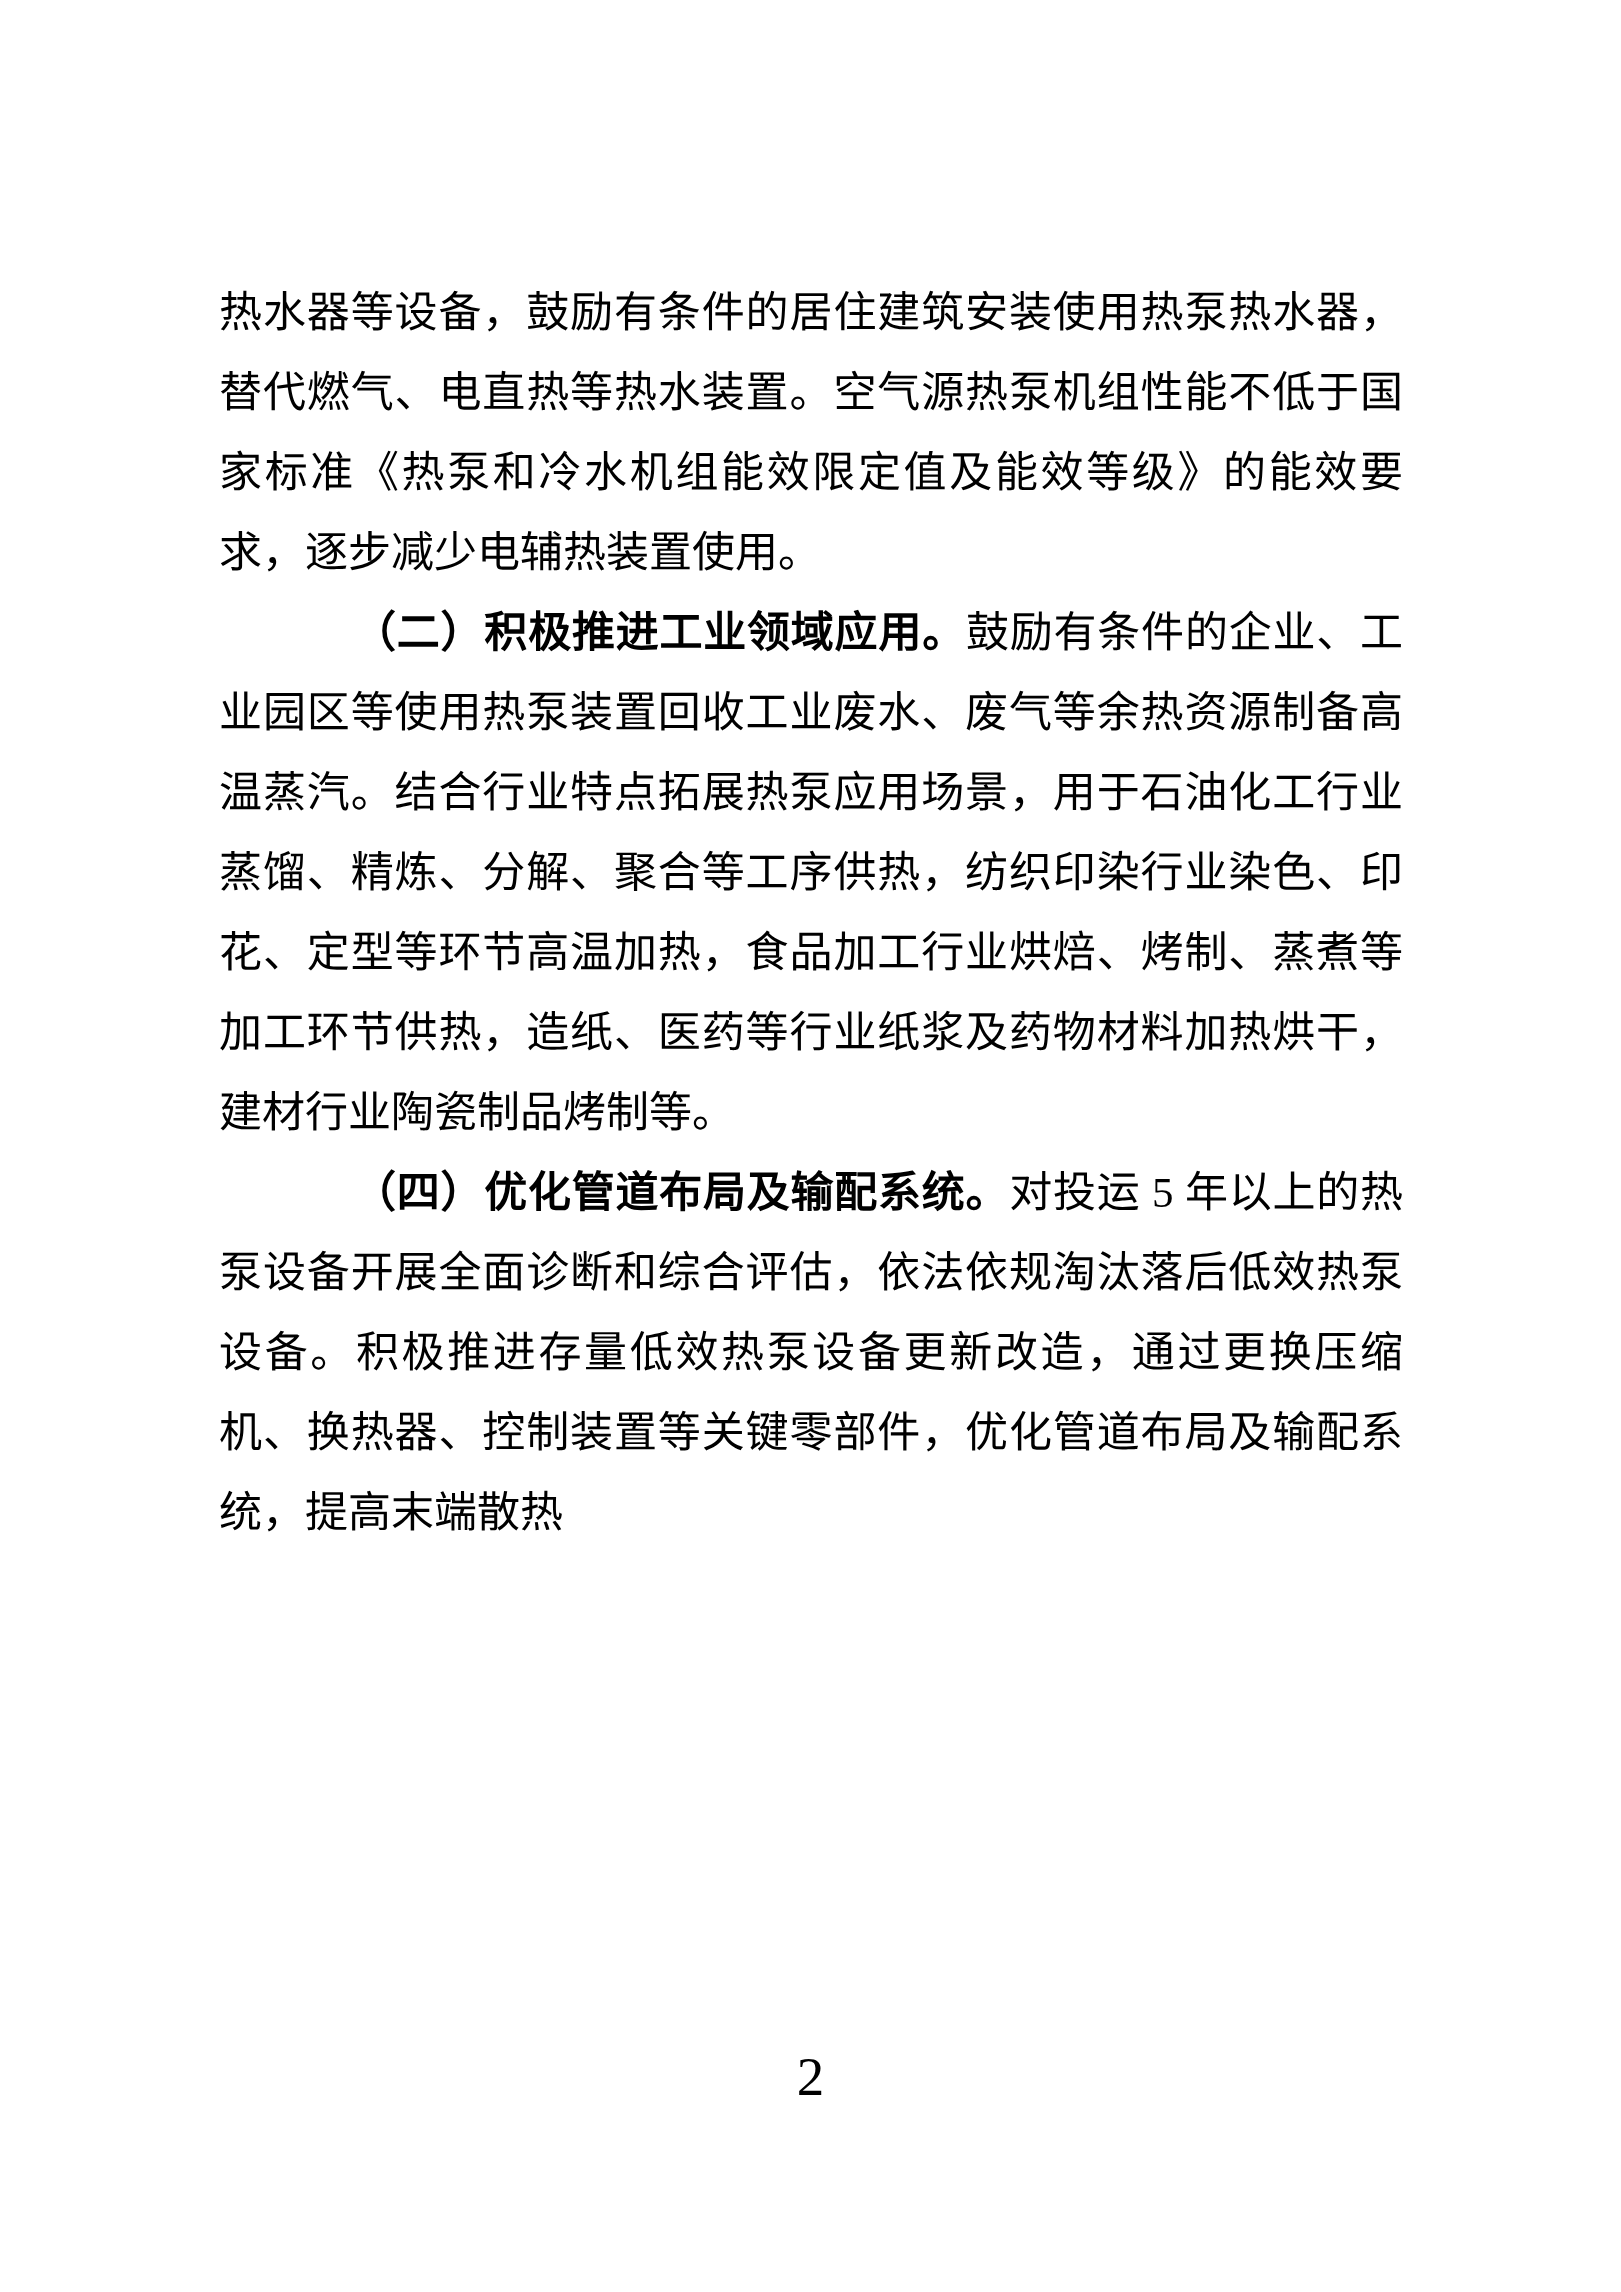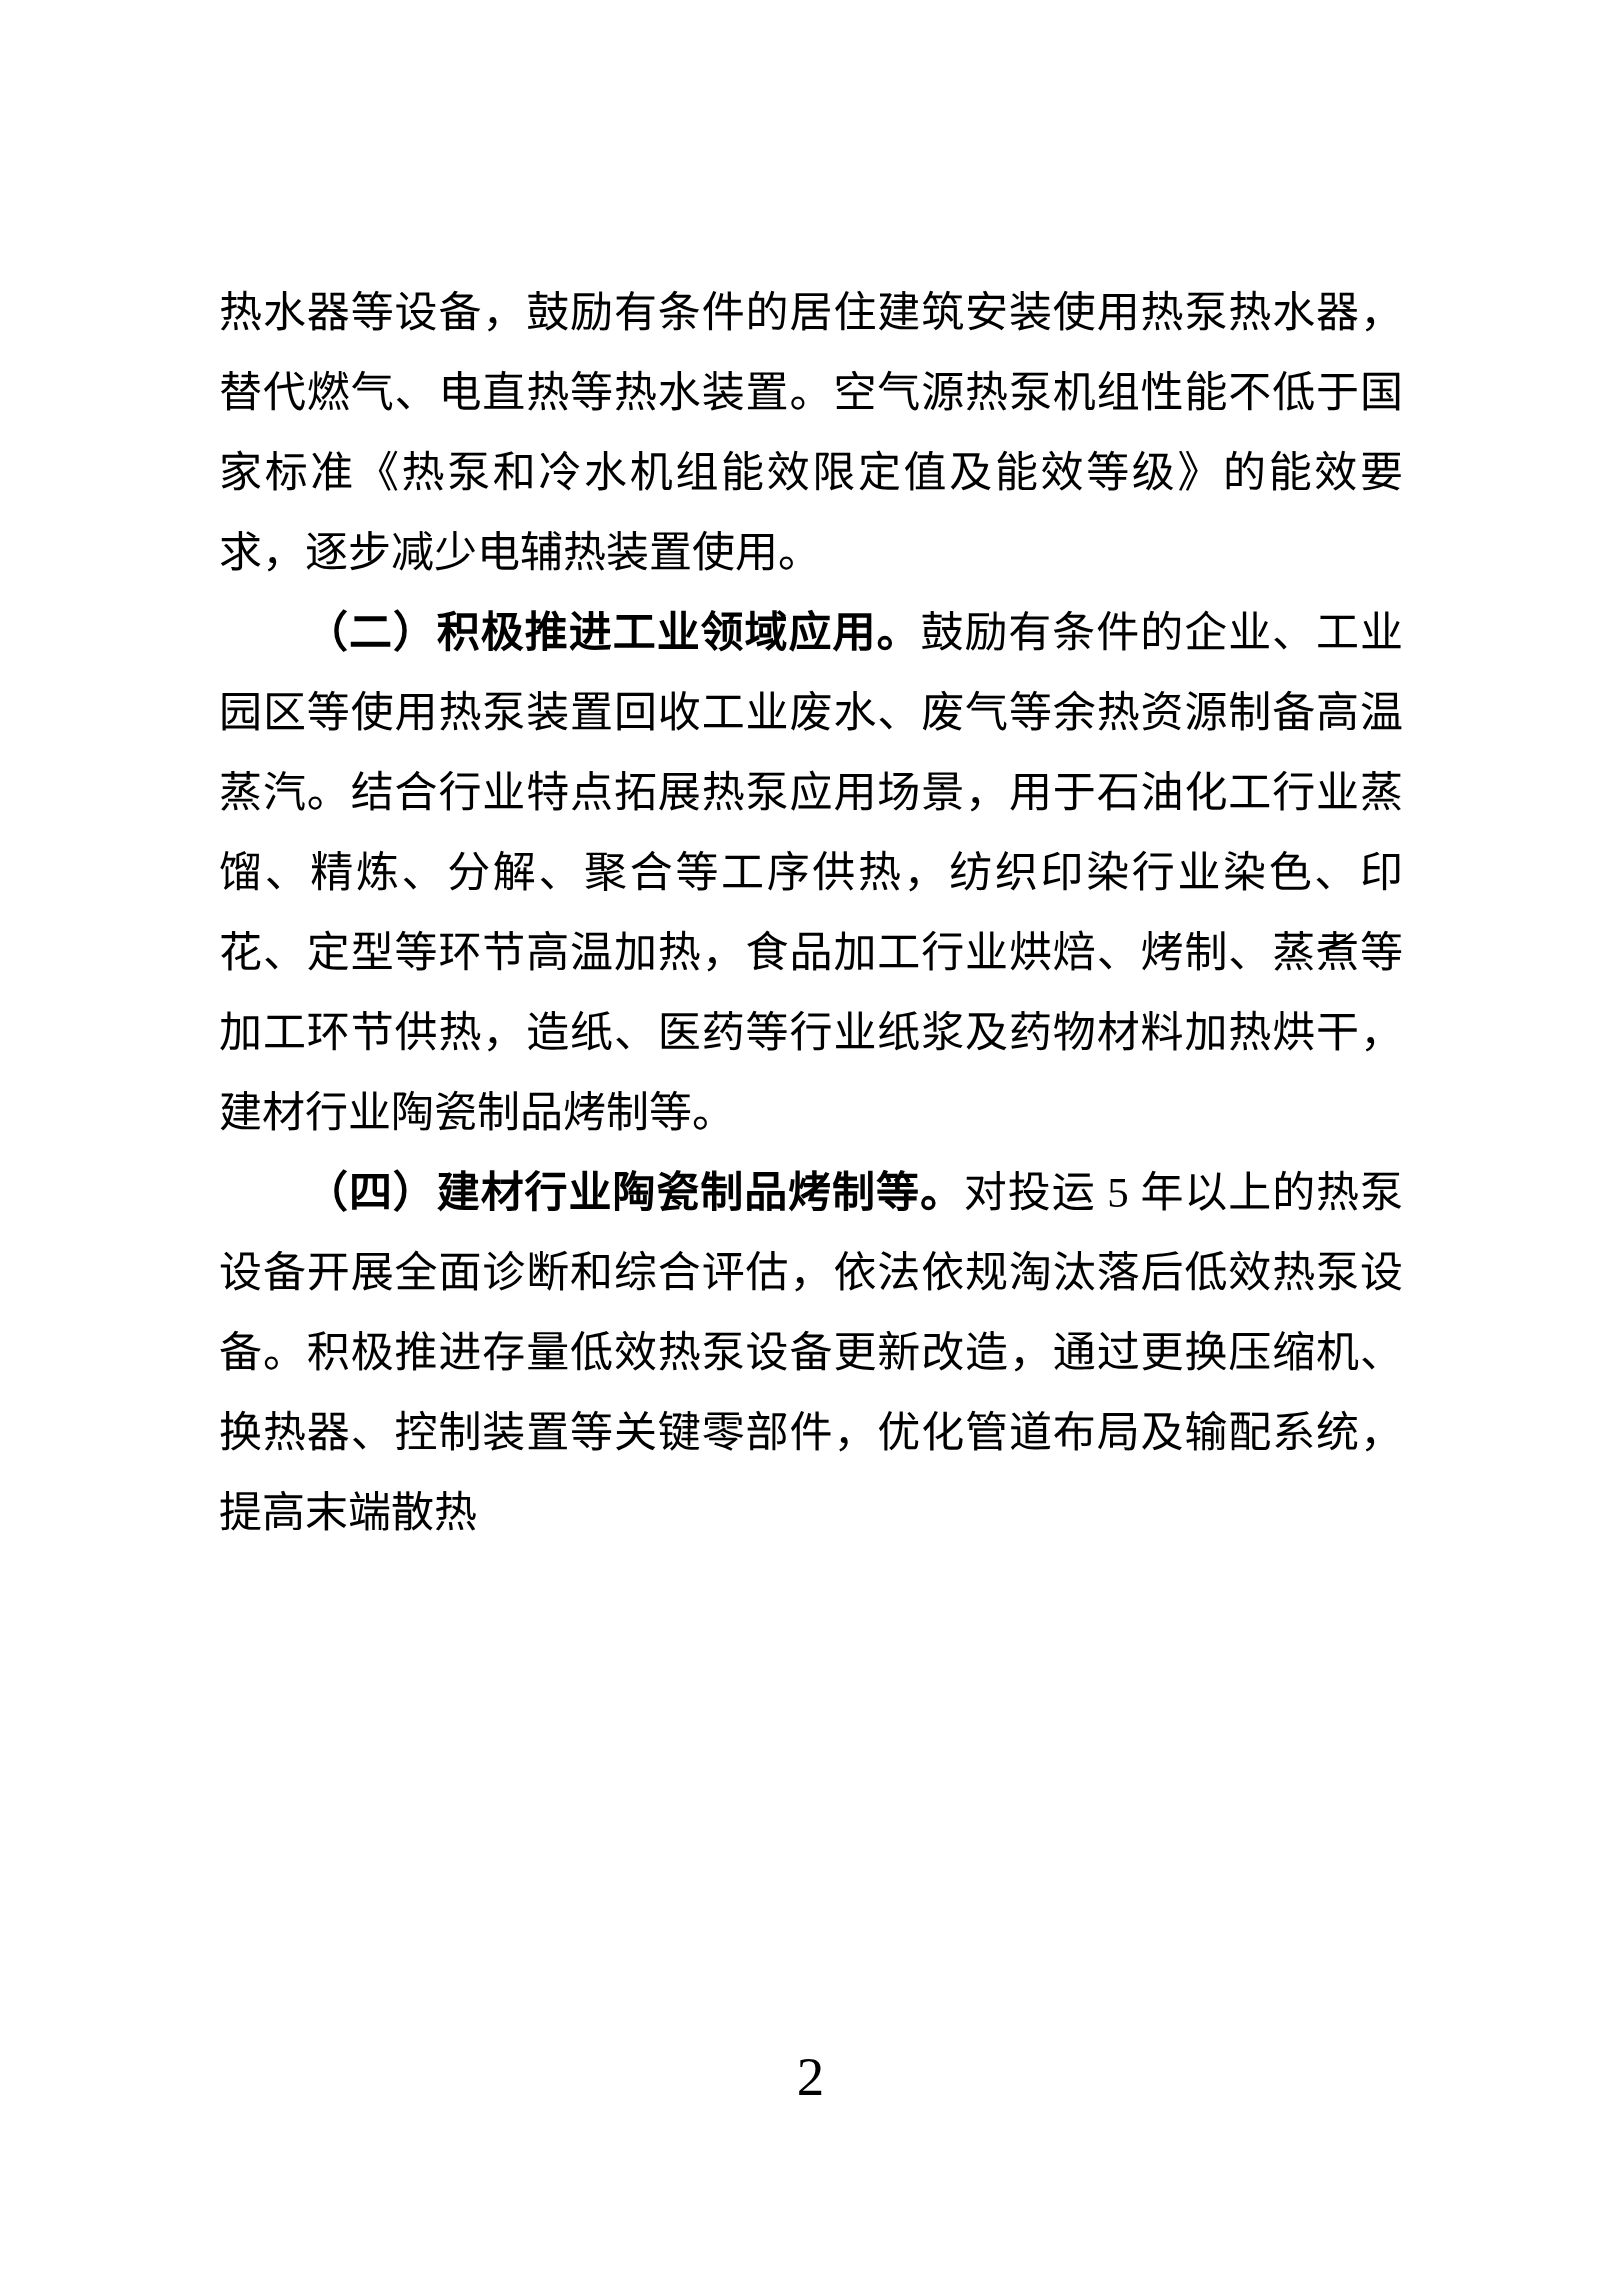--- a/index.html
+++ b/index.html
@@ -34,20 +34,21 @@
     text-justify: inter-character;
     letter-spacing: 0;
     color: #000000;
     font-family: "Liberation Serif", "DejaVu Serif", serif;
   }
   .para.indent {
     text-indent: 86px;
   }
   .lead {
     font-weight: 700;
+    margin-left: 48px;
   }
   .page-number {
     position: absolute;
     top: 2047px;
     left: 0;
     right: 0;
     text-align: center;
     font-size: 55px;
     line-height: 59px;
     font-family: "Liberation Serif", "DejaVu Serif", serif;
@@ -59,20 +60,20 @@
 
 <div class="page">
 
   <div class="text-block">
 
     <p class="para"><span>热水器等设备，鼓励有条件的居住建筑安装使用热泵热水器，替代燃气、电直热等热水装置。空气源热泵机组性能不低于国家标准《热泵和冷水机组能效限定值及能效等级》的能效要求，逐步减少电辅热装置使用。</span></p>
 
     <p class="para indent"><span class="lead">（二）积极推进工业领域应用。</span><span>鼓励有条件的企业、工业园区等使用热泵装置回收工业废水、废气等余热资源制备高温蒸汽。结合行业特点拓展热泵应用场景，用于石油化工行业蒸馏、精炼、分解、聚合等工序供热，纺织印染行业染色、印花、定型等环节高温加热，食品加工行业烘焙、烤制、蒸煮等加工环节供热，造纸、医药等行业纸浆及药物材料加热烘干，建材行业陶瓷制品烤制等。</span></p>
 
 
-    <p class="para indent"><span class="lead">（四）建材行业陶瓷制品烤制等。</span><span>对投运 5 年以上的热泵设备开展全面诊断和综合评估，依法依规淘汰落后低效热泵设备。积极推进存量低效热泵设备更新改造，通过更换压缩机、换热器、控制装置等关键零部件，优化管道布局及输配系统，提高末端散热</span></p>
+    <p class="para indent"><span class="lead">（四）优化管道布局及输配系统。</span><span>对投运 5 年以上的热泵设备开展全面诊断和综合评估，依法依规淘汰落后低效热泵设备。积极推进存量低效热泵设备更新改造，通过更换压缩机、换热器、控制装置等关键零部件，优化管道布局及输配系统，提高末端散热</span></p>
 
   </div>
 
   <div class="page-number">2</div>
 
 </div>
 
 
 </body></html>

